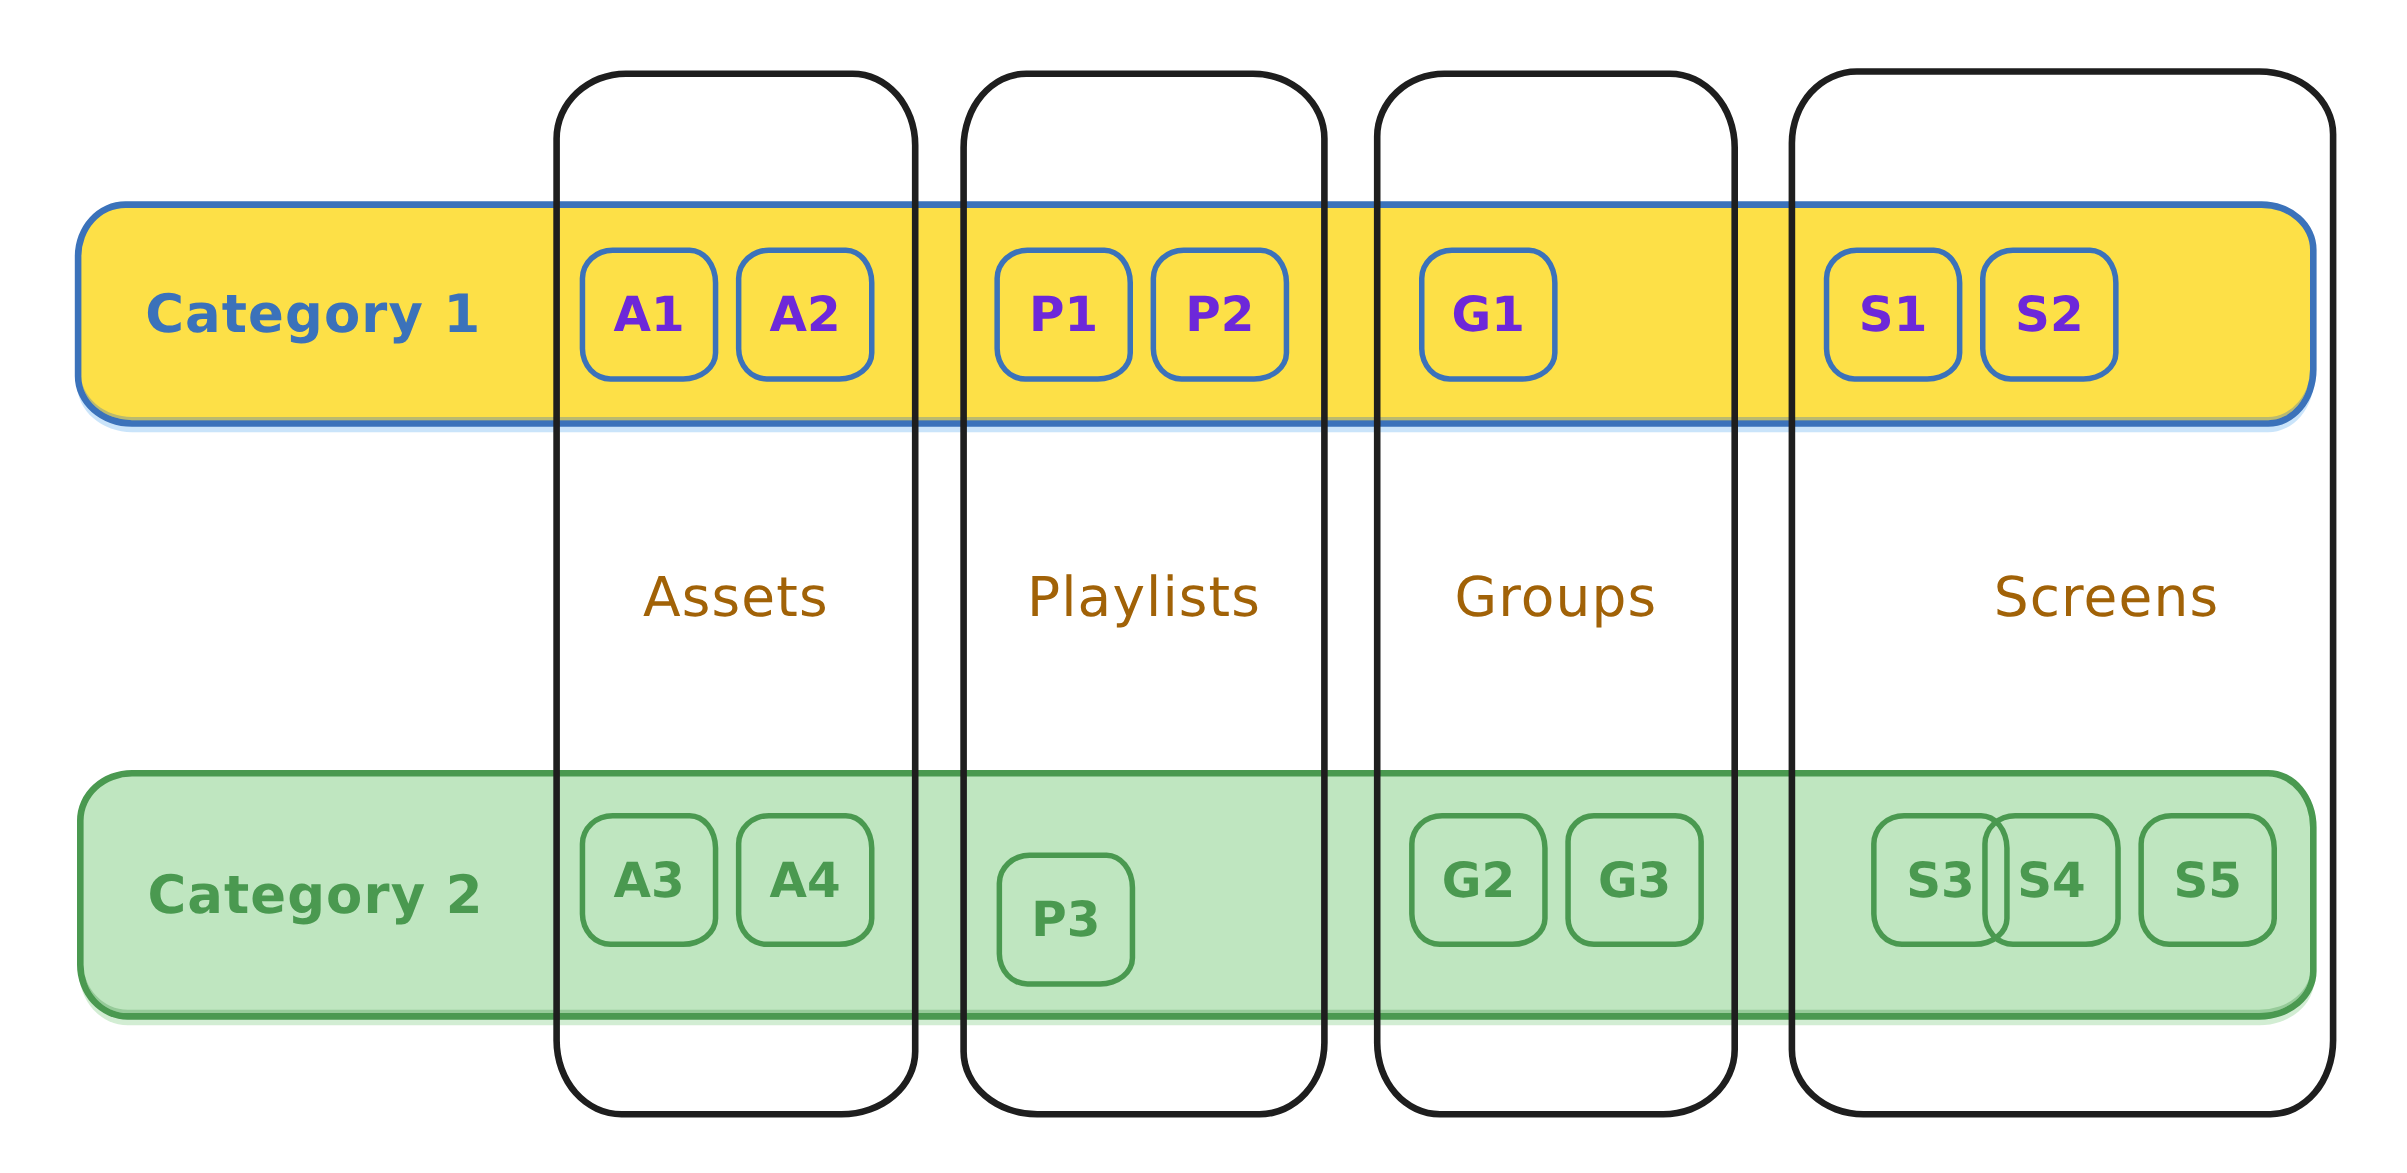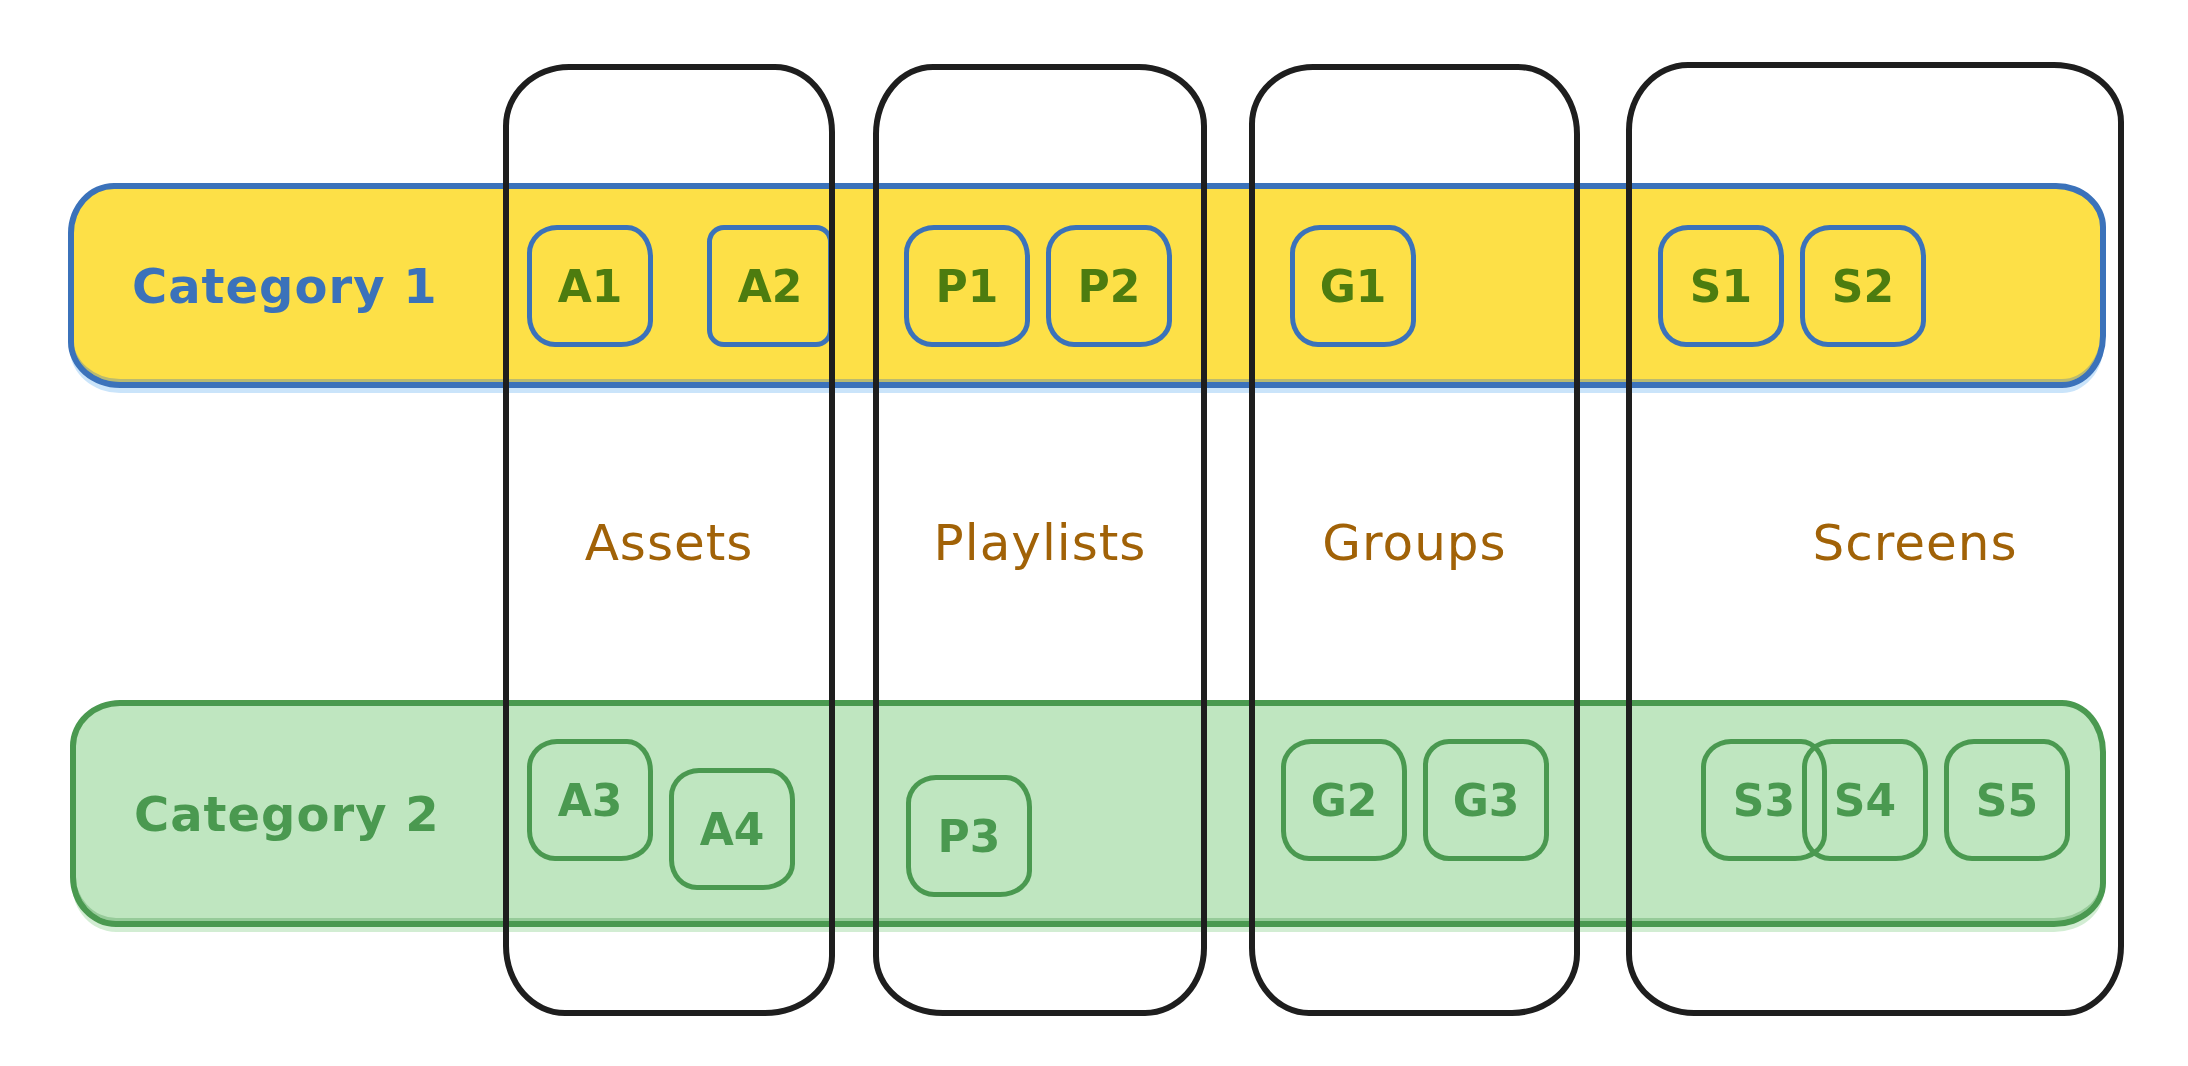--- a/index.html
+++ b/index.html
@@ -52,29 +52,29 @@
     height: 122px;
     border-radius: 30px 26px 32px 28px / 28px 32px 26px 30px;
     display: flex;
     align-items: center;
     justify-content: center;
     font-size: 44px;
     font-weight: 600;
     z-index: 2;
     background: transparent;
   }
-  .item.blue  { border: 5px solid #3b72ba; color: #4d7c0f; }
+  .item.blue  { border: 5px solid #3b72ba; color: #6d28d9; }
   .item.green { border: 5px solid #4a9950; color: #4a9950; }
   .row1 { top: 225px; }
   .row2 { top: 739px; }
-  .c-a1 { left: 527px; }  .c-a2 { left: 707px; border-radius: 17px; }
+  .c-a1 { left: 527px; }  .c-a2 { left: 669px; }
   .c-p1 { left: 904px; }  .c-p2 { left: 1046px; }
   .c-g1 { left: 1290px; }
   .c-s1 { left: 1658px; } .c-s2 { left: 1800px; }
-  .c-a3 { left: 527px; }  .c-a4 { left: 669px; margin-top: 29px; }
+  .c-a3 { left: 527px; }  .c-a4 { left: 669px; }
   .c-p3 { left: 906px; margin-top: 36px; }
   .c-g2 { left: 1281px; } .c-g3 { left: 1423px; border-radius: 26px; }
   .c-s3 { left: 1664px; margin-left: 37px; } .c-s4 { left: 1802px; } .c-s5 { left: 1944px; }
 
   
   .col {
     position: absolute;
     box-sizing: border-box;
     border: 6px solid #1e1e1e;
     background: transparent;

